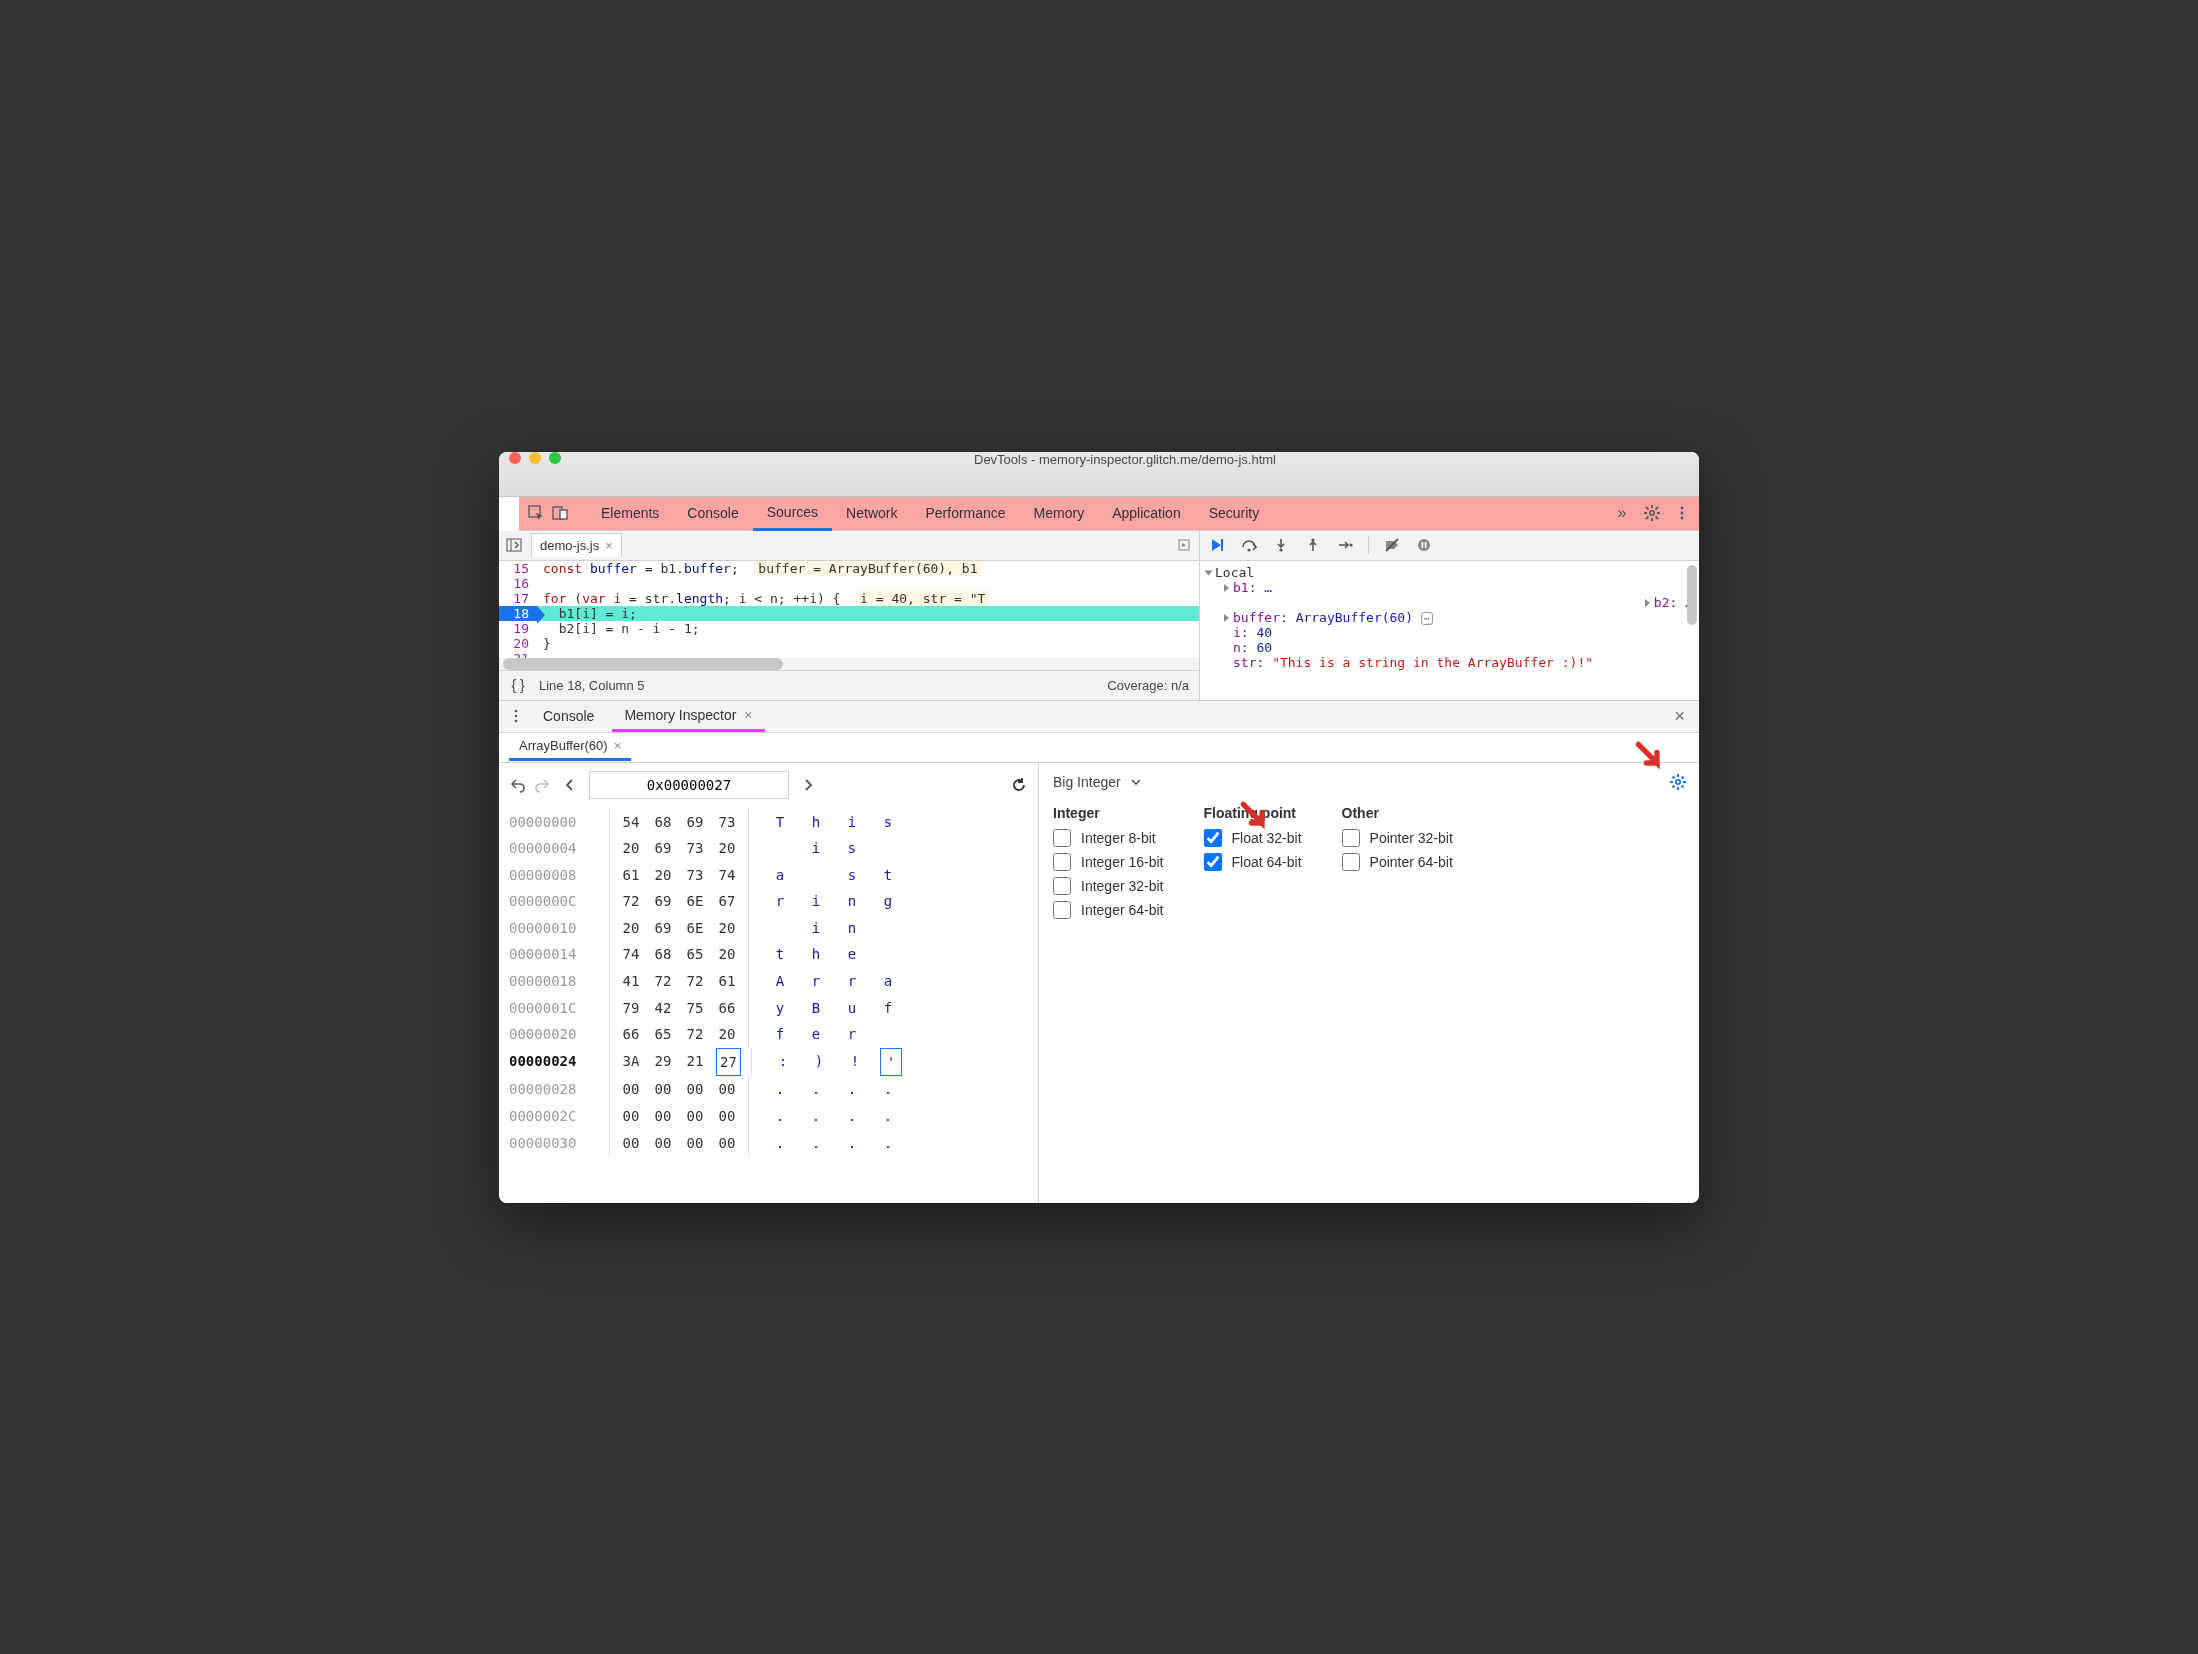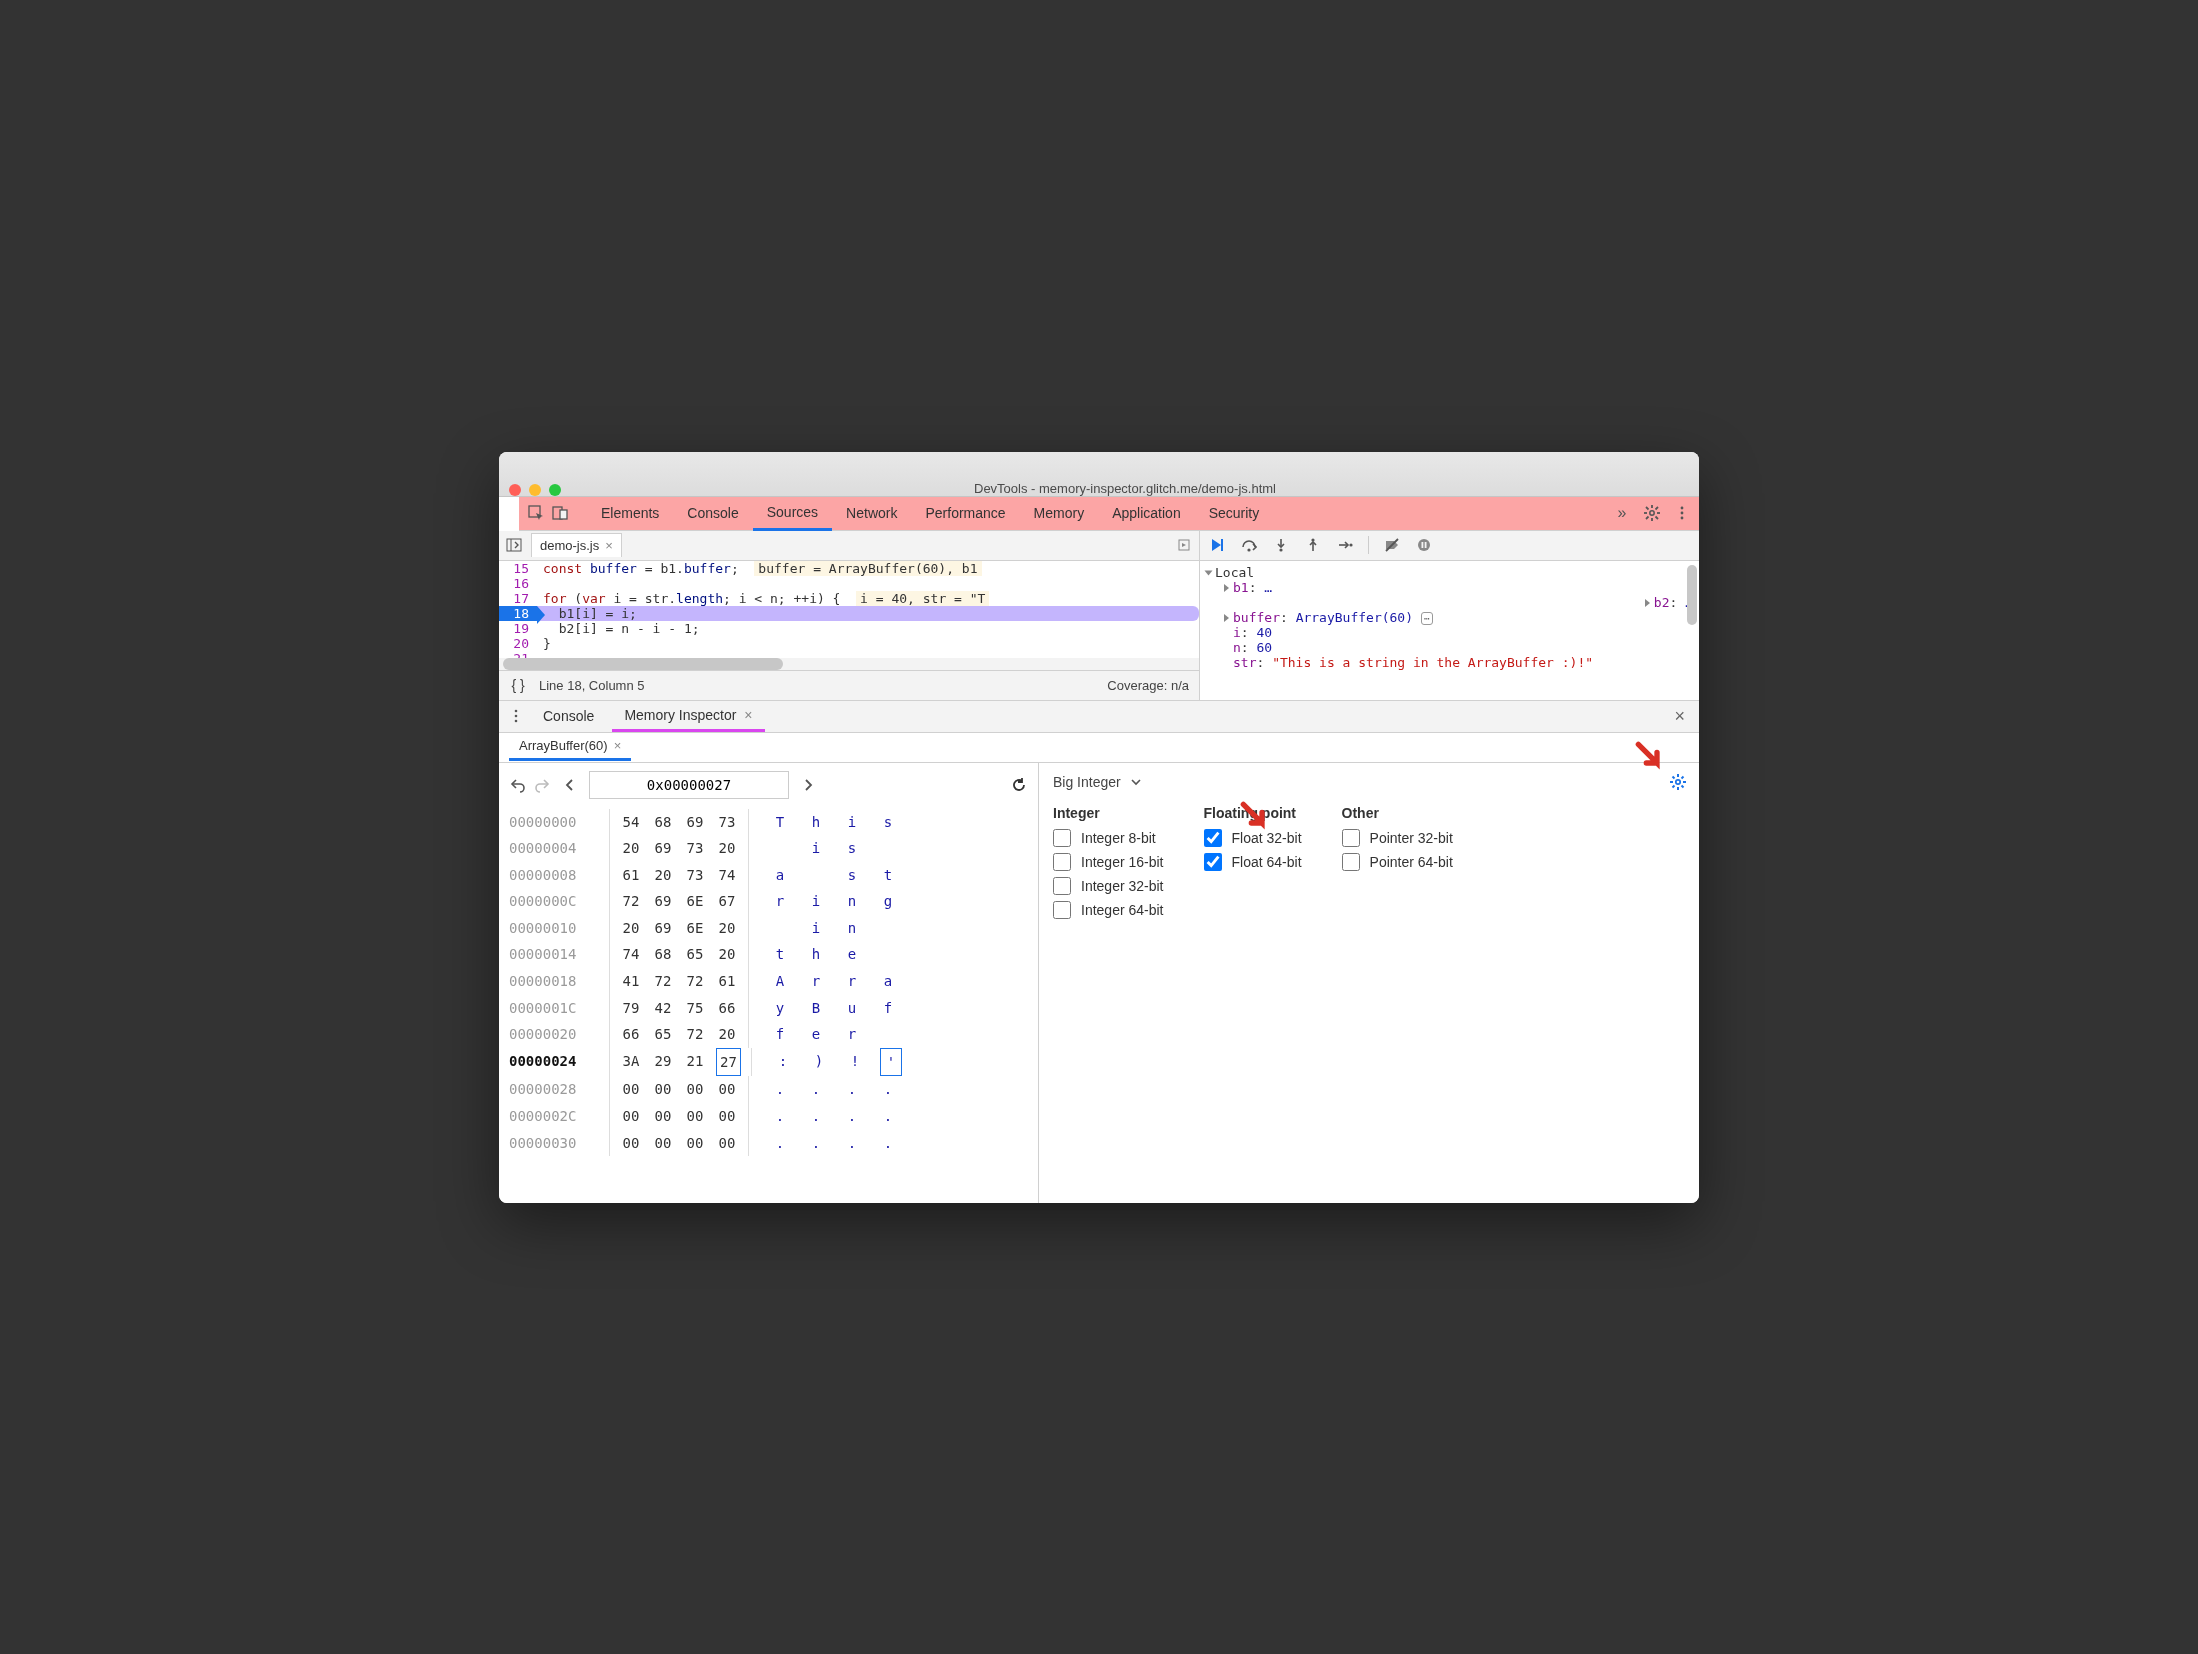--- a/index.html
+++ b/index.html
@@ -18,21 +18,21 @@
     border-radius: 8px;
     box-shadow: 0 20px 60px rgba(0,0,0,0.45);
     overflow: hidden;
     font-size: 13px;
     color: #333;
   }
   .titlebar {
     height: 45px;
     background: linear-gradient(#e8e8e8,#dcdcdc);
     display: flex;
-    align-items: flex-end;
+    align-items: flex-start;
     padding: 0 10px;
     border-bottom: 1px solid #c5c5c5;
   }
   .traffic { display:flex; gap:8px; }
   .traffic span { width:12px; height:12px; border-radius:50%; display:block; }
   .tl-red{background:#ff5f57;} .tl-yellow{background:#febc2e;} .tl-green{background:#28c840;}
   .titlebar .title { flex:1; text-align:center; font-size:13px; color:#4a4a4a; }
   
   .toolbar {
     height:34px; border-bottom:1px solid #d0d0d0;
@@ -56,21 +56,21 @@
     display:flex; align-items:center; padding:0 6px; gap:8px;
   }
   .file-tab { padding:4px 8px; background:#fff; border:1px solid #d0d0d0; border-bottom:none; display:flex; align-items:center; gap:6px; font-size:13px;}
   .code-area {
     flex:1; overflow:hidden; font-family: Menlo,Consolas,monospace; font-size:13px;
     background:#fff; position:relative;
   }
   .code-line { display:flex; white-space:pre; }
   .gutter { width:38px; text-align:right; padding-right:8px; color:#a21caf; user-select:none;}
   .code-content { flex:1; padding-left:6px; white-space: pre; overflow: hidden;}
-  .hl-line { background:#c4b5fd;border-radius:6px; }
+  .hl-line { background:#5eead4; }
   .hl-line .gutter { background:#1a73e8; color:#fff; position:relative;}
   .hl-line .gutter::after{
     content:""; position:absolute; right:-8px; top:0; bottom:0;
     border-left:8px solid #1a73e8; border-top:9px solid transparent; border-bottom:9px solid transparent;
   }
   .kw{color:#a31515;} .prop{color:#001080;}
   .inline-box{background:#fdf6e3; padding:0 4px;}
   .hscroll { height:12px; background:#f3f3f3; display:flex;}
   .hscroll .thumb{ width:40%; height:100%; background:#c7c7c7; border-radius:6px; margin-left:4px;}
   .statusbar {

